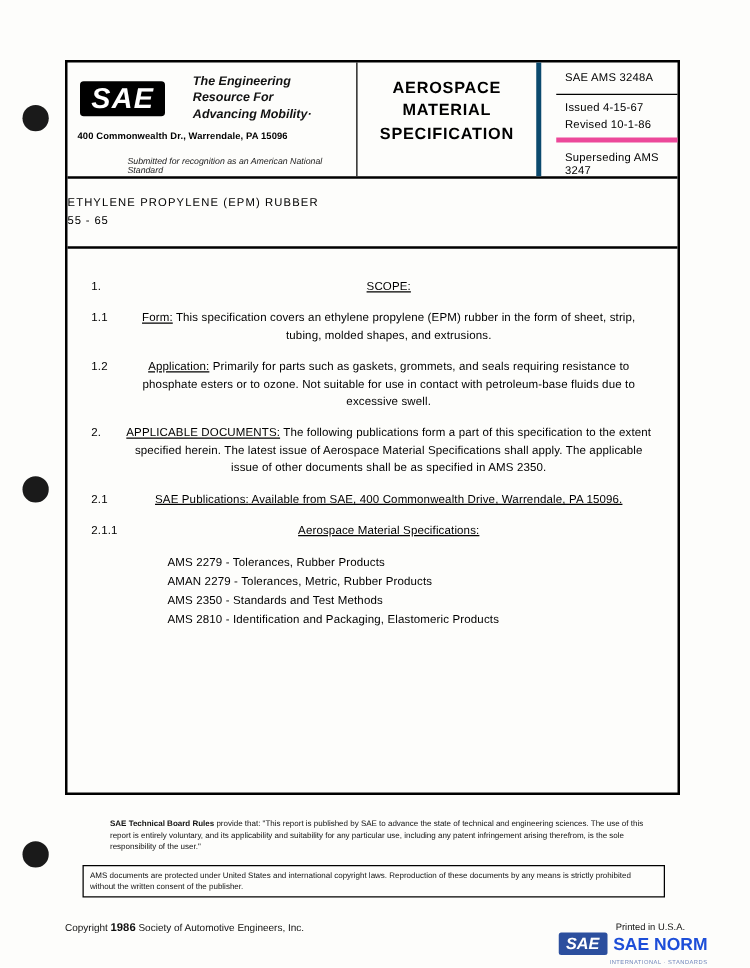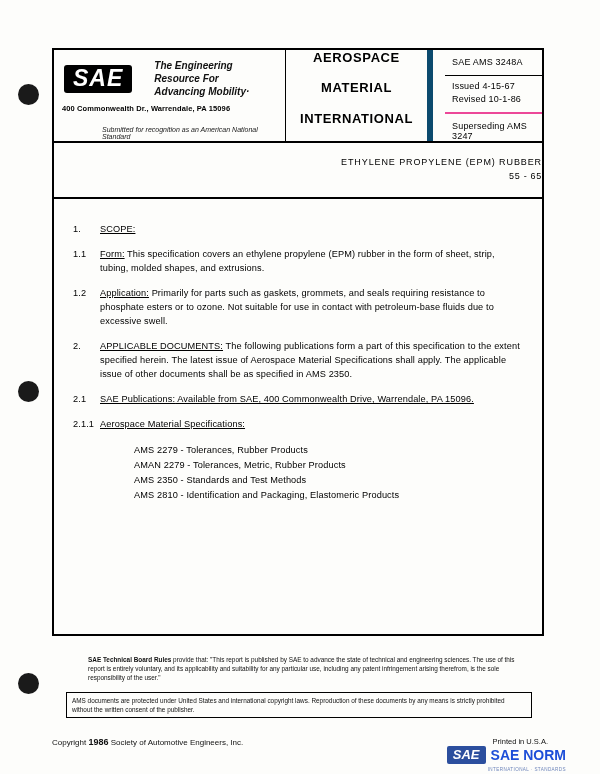--- a/index.html
+++ b/index.html
@@ -105,27 +105,26 @@
     font-style: italic;
     color: #1a1a1a;
   }
   .hdr-mid {
     position: absolute;
     left: 232px;
     top: 0;
     width: 147px;
     height: 100%;
     box-sizing: border-box;
-    border-right: 6px solid #0c4a6e;
+    border-right: 4px solid #0c4a6e;
     display: flex;
     flex-direction: column;
     align-items: center;
     justify-content: center;
     padding-bottom: 14px;
-    gap: 12px;
   }
   .hdr-mid div {
     font-size: 13px;
     font-weight: bold;
     letter-spacing: 0.6px;
     line-height: 1.42;
   }
   .hdr-right {
     position: absolute;
     left: 391px;
@@ -133,30 +132,30 @@
     right: 0;
     height: 100%;
   }
   .hr-row {
     box-sizing: border-box;
     padding: 4px 7px 3px 7px;
     font-size: 9px;
     letter-spacing: 0.2px;
   }
   .hr-1 { height: 26px; border-bottom: 1px solid #000; padding-top: 7px; }
-  .hr-2 { height: 38px; border-bottom: 2px solid #ec4899; line-height: 1.45; }
+  .hr-2 { height: 38px; border-bottom: 4px solid #ec4899; line-height: 1.45; }
   .hr-3 { height: 27px; padding-top: 7px; }
 
   
   .titleblock {
     position: relative;
     height: 56px;
     border-bottom: 2px solid #000;
     box-sizing: border-box;
-    text-align: right;
+    text-align: left;
     padding-top: 13px;
   }
   .titleblock div {
     font-size: 9px;
     letter-spacing: 0.7px;
     line-height: 1.55;
   }
   .titleblock .t1 { letter-spacing: 0.9px; }
 
   
@@ -170,21 +169,21 @@
     font-size: 9.2px;
     line-height: 1.52;
     letter-spacing: 0.12px;
   }
   .num {
     width: 30px;
     flex: 0 0 30px;
     padding-left: 3px;
     box-sizing: border-box;
   }
-  .txt { flex: 1 1 auto; }
+  .txt { flex: 1 1 auto; text-align: center; }
   .u { text-decoration: underline; }
   .indent-list {
     margin: 6px 0 0 64px;
     font-size: 9.2px;
     line-height: 1.62;
     letter-spacing: 0.12px;
   }
 
   
   .legal1 {
@@ -283,21 +282,21 @@
             <div>Advancing Mobility·</div>
           </span>
         </div>
         <div class="addr">400 Commonwealth Dr., Warrendale, PA 15096</div>
         <div class="submitted">Submitted for recognition as an American National Standard</div>
       </div>
 
       <div class="hdr-mid">
         <div>AEROSPACE</div>
         <div>MATERIAL</div>
-        <div>INTERNATIONAL</div>
+        <div>SPECIFICATION</div>
       </div>
 
       <div class="hdr-right">
         <div class="hr-row hr-1">SAE AMS 3248A</div>
         <div class="hr-row hr-2">
           <div>Issued    4-15-67</div>
           <div>Revised 10-1-86</div>
         </div>
         <div class="hr-row hr-3">Superseding AMS 3247</div>
       </div>

